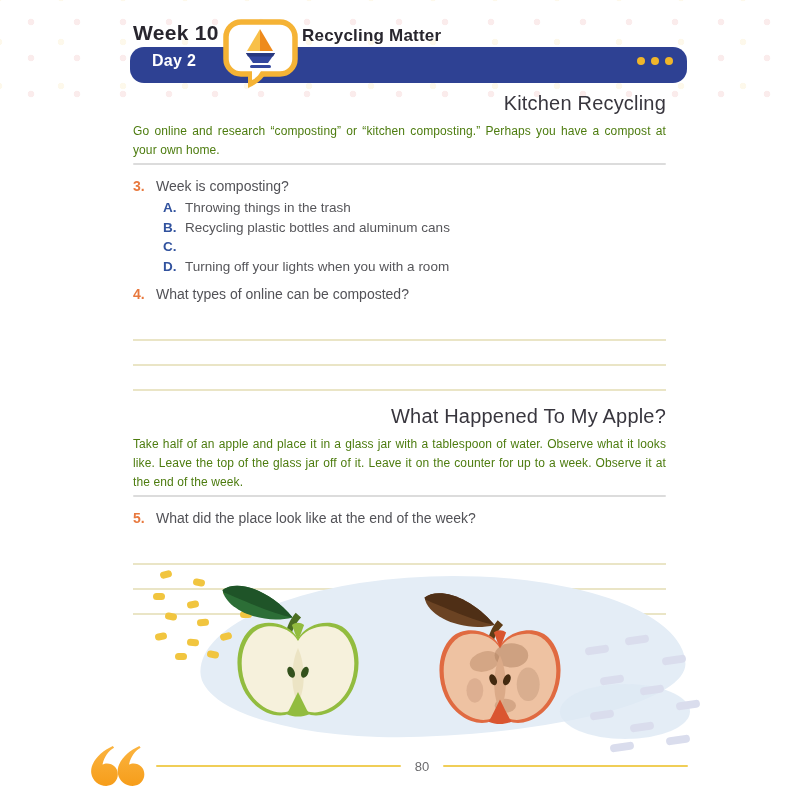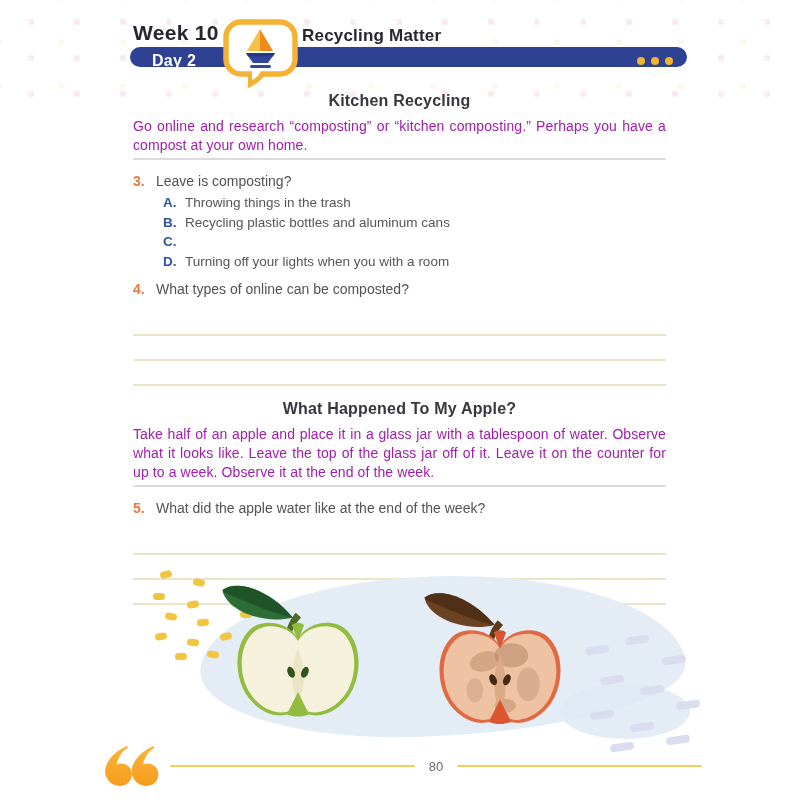--- a/index.html
+++ b/index.html
@@ -12,37 +12,37 @@
       radial-gradient(circle, rgba(224,120,120,.14) 3px, transparent 3.6px),
       radial-gradient(circle, rgba(240,200,90,.12) 3px, transparent 3.6px);
     background-size:46px 36px, 62px 44px;
     background-position:8px 4px, 30px 20px; }
 
   
   .week-label { position:absolute; left:133px; top:21px; font-size:21px; font-weight:800;
                 color:#28262e; letter-spacing:.3px; }
   .lesson-title { position:absolute; left:302px; top:26px; font-size:17px; font-weight:800;
                   color:#28262e; letter-spacing:.2px; }
-  .header-bar { position:absolute; left:130px; top:47px; width:557px; height:20px;
+  .header-bar { position:absolute; left:130px; top:47px; width:557px; height:36px;
                 background:var(--bar_blue,#2e4193); border-radius:14px; }
   .day-label { position:absolute; left:22px; top:5px; font-size:16px; font-weight:700;
                color:#ffffff; letter-spacing:.3px; }
   .header-subtitle { position:absolute; left:188px; top:6px; font-size:15px; font-weight:500;
                      color:#d2dbf3; letter-spacing:1.5px; }
   .header-dots { position:absolute; right:14px; top:10px; display:flex; gap:6px; }
   .header-dots i { width:8px; height:8px; border-radius:50%;
                    background:var(--accent_yellow,#f0b52a); }
   .logo { position:absolute; left:220px; top:18px; }
 
   
   .content { position:absolute; left:133px; top:92px; width:533px; }
-  .section-heading { margin:0; text-align:center; font-size:16px; font-weight:700;
+  .section-heading { margin:0; text-align:right; font-size:20px; font-weight:400;
                      color:#38363e; letter-spacing:.2px; }
   .section-heading.second { margin-top:14px; }
-  .section-intro { margin:7px 0 0; font-size:14px; line-height:19px; color:#a21caf;
+  .section-intro { margin:7px 0 0; font-size:12px; line-height:19px; color:#4d7c0f;
                    text-align:justify; letter-spacing:.1px; }
   .divider { height:2px; background:#dcdcdc; margin-top:3px; border-radius:1px; }
   .question { display:flex; margin-top:13px; font-size:14px; color:#525257; line-height:16px; }
   .question.q4 { margin-top:11px; }
   .qnum { font-weight:800; color:var(--question_orange,#e8793e); width:23px; flex:none; }
   .options { margin:6px 0 0 30px; }
   .option { display:flex; font-size:13.5px; color:#56565a; line-height:16px; margin:3.5px 0; }
   .olet { font-weight:800; color:var(--option_letter_blue,#31529e); width:22px; flex:none; }
   .answer-lines { margin-top:0; }
   .answer-line { height:23px; border-bottom:2px solid var(--answer_line,#eae5c6); }
@@ -60,21 +60,21 @@
   .confetti.yellow i { position:absolute; width:12px; height:7px; border-radius:3.5px;
                        background:#f1c53f; }
   .confetti.lavender { left:490px; top:75px; width:130px; height:120px; }
   .confetti.lavender i { position:absolute; width:24px; height:8px; border-radius:4px;
                          background:#dadded; transform:rotate(-8deg); }
   .apple-svg { position:absolute; }
   .apple-svg.fresh { left:128px; top:8px; }
   .apple-svg.rotten { left:330px; top:18px; }
 
   
-  .footer { position:absolute; left:102px; top:742px; width:600px; height:48px;
+  .footer { position:absolute; left:88px; top:742px; width:600px; height:48px;
             display:flex; align-items:center; }
   .quote { flex:none; margin-right:10px; }
   .fline { flex:1; height:2px; background:var(--footer_line,#f0ce57); border-radius:1px; }
   .page-number { flex:none; margin:0 14px; font-size:13px; color:#6b6b6e; }
 </style>
 </head>
 <body>
 
 <div class="page">
   <div class="dots-bg"></div>
@@ -102,21 +102,21 @@
     </svg>
   </div>
 
   <div class="content">
     <h2 class="section-heading">Kitchen Recycling</h2>
     <p class="section-intro">Go online and research “composting” or “kitchen composting.” Perhaps you have a compost at your own home.</p>
     <div class="divider"></div>
 
     <div class="question">
       <span class="qnum">3.</span>
-      <span class="qtext">Leave is composting?</span>
+      <span class="qtext">Week is composting?</span>
     </div>
     <div class="options">
       <div class="option">
         <span class="olet">A.</span>
         <span>Throwing things in the trash</span>
       </div>
       <div class="option">
         <span class="olet">B.</span>
         <span>Recycling plastic bottles and aluminum cans</span>
       </div>
@@ -138,21 +138,21 @@
       <div class="answer-line"></div>
       <div class="answer-line"></div>
     </div>
 
     <h2 class="section-heading second">What Happened To My Apple?</h2>
     <p class="section-intro">Take half of an apple and place it in a glass jar with a tablespoon of water. Observe what it looks like. Leave the top of the glass jar off of it. Leave it on the counter for up to a week. Observe it at the end of the week.</p>
     <div class="divider"></div>
 
     <div class="question">
       <span class="qnum">5.</span>
-      <span class="qtext">What did the apple water like at the end of the week?</span>
+      <span class="qtext">What did the place look like at the end of the week?</span>
     </div>
     <div class="answer-lines">
       <div class="answer-line"></div>
       <div class="answer-line"></div>
       <div class="answer-line"></div>
     </div>
   </div>
 
   <div class="illustration">
     <div class="blob"></div>

